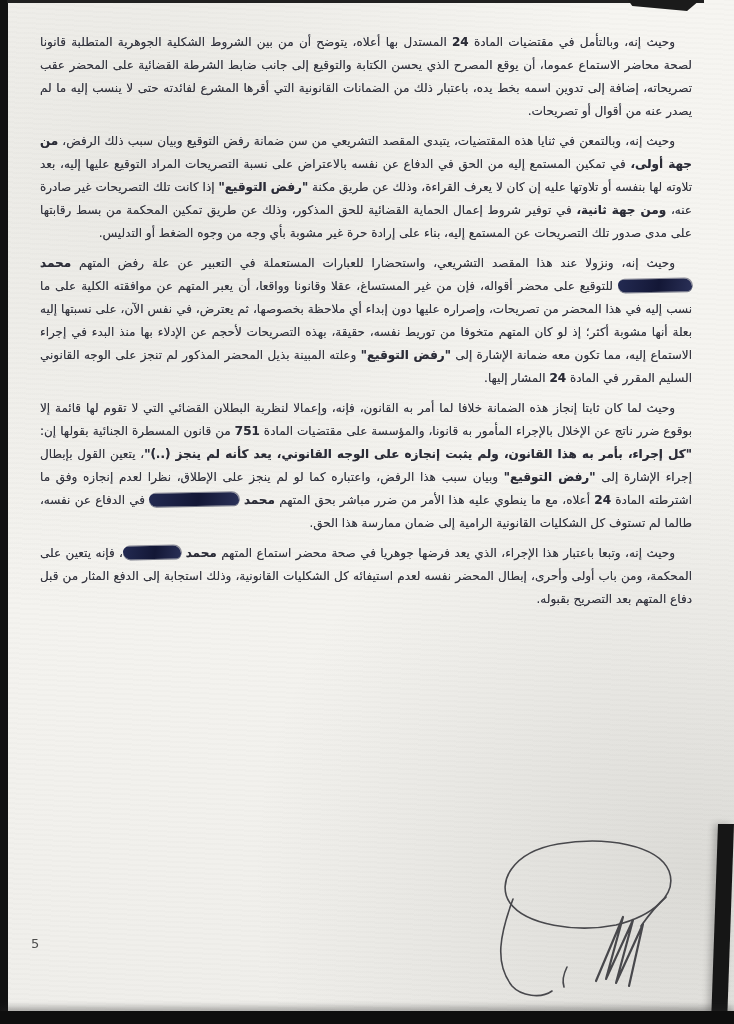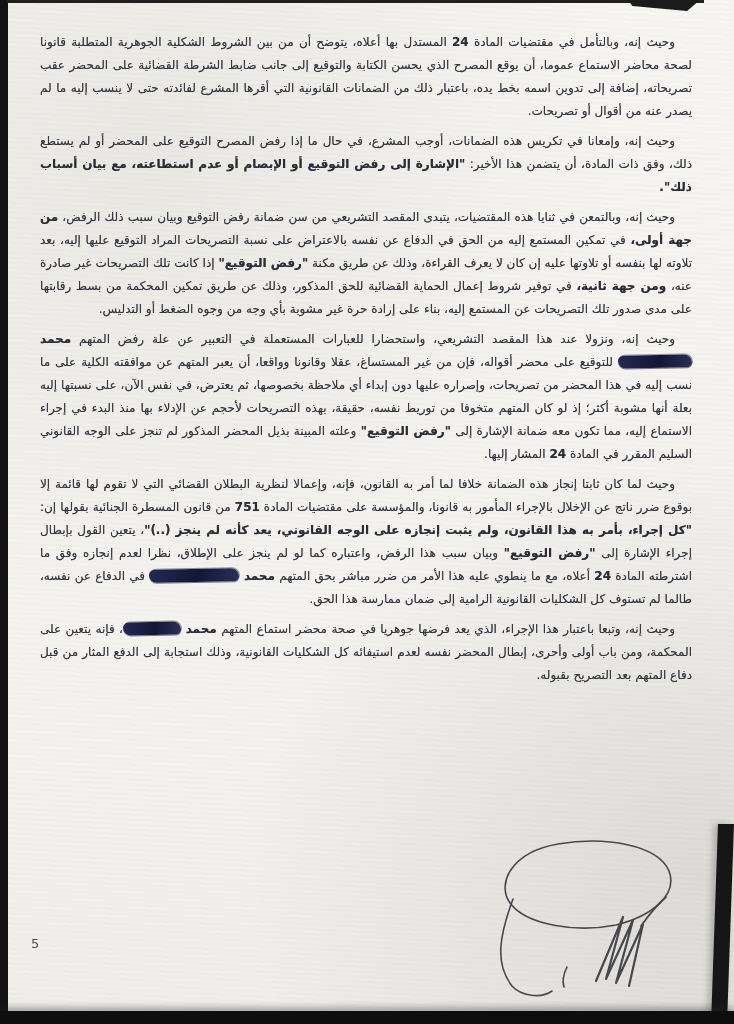--- a/index.html
+++ b/index.html
@@ -35,21 +35,20 @@
   .page-num{position:absolute;left:31px;top:936px;font-size:13px;color:#4d4d4d;}
   .pen-overlay{position:absolute;inset:0;pointer-events:none;}
 </style>
 </head>
 <body>
 
 <div class="paper-grain"></div>
 
 <div class="doc">
     <p><span>وحيث إنه، وبالتأمل في مقتضيات المادة </span><b>24</b><span> المستدل بها أعلاه، يتوضح أن من بين الشروط الشكلية الجوهرية المتطلبة قانونا لصحة محاضر الاستماع عموما، أن يوقع المصرح الذي يحسن الكتابة والتوقيع إلى جانب ضابط الشرطة القضائية على المحضر عقب تصريحاته، إضافة إلى تدوين اسمه بخط يده، باعتبار ذلك من الضمانات القانونية التي أقرها المشرع لفائدته حتى لا ينسب إليه ما لم يصدر عنه من أقوال أو تصريحات.</span></p>
-    <p><span>وحيث إنه، وإمعانا في تكريس هذه الضمانات، أوجب المشرع، في حال ما إذا رفض المصرح التوقيع على المحضر أو لم يستطع ذلك، وفق ذات المادة، أن يتضمن هذا الأخير: </span><b>"الإشارة إلى رفض التوقيع أو الإبصام أو عدم استطاعته، مع بيان أسباب ذلك".</b></p>
     <p><span>وحيث إنه، وبالتمعن في ثنايا هذه المقتضيات، يتبدى المقصد التشريعي من سن ضمانة رفض التوقيع وبيان سبب ذلك الرفض، </span><b>من جهة أولى،</b><span> في تمكين المستمع إليه من الحق في الدفاع عن نفسه بالاعتراض على نسبة التصريحات المراد التوقيع عليها إليه، بعد تلاوته لها بنفسه أو تلاوتها عليه إن كان لا يعرف القراءة، وذلك عن طريق مكنة </span><b>"رفض التوقيع"</b><span> إذا كانت تلك التصريحات غير صادرة عنه، </span><b>ومن جهة ثانية،</b><span> في توفير شروط إعمال الحماية القضائية للحق المذكور، وذلك عن طريق تمكين المحكمة من بسط رقابتها على مدى صدور تلك التصريحات عن المستمع إليه، بناء على إرادة حرة غير مشوبة بأي وجه من وجوه الضغط أو التدليس.</span></p>
     <p><span>وحيث إنه، ونزولا عند هذا المقصد التشريعي، واستحضارا للعبارات المستعملة في التعبير عن علة رفض المتهم </span><b>محمد </b><span class="redaction" style="width: 74px;"></span><span> للتوقيع على محضر أقواله، فإن من غير المستساغ، عقلا وقانونا وواقعا، أن يعبر المتهم عن موافقته الكلية على ما نسب إليه في هذا المحضر من تصريحات، وإصراره عليها دون إبداء أي ملاحظة بخصوصها، ثم يعترض، في نفس الآن، على نسبتها إليه بعلة أنها مشوبة أكثر؛ إذ لو كان المتهم متخوفا من توريط نفسه، حقيقة، بهذه التصريحات لأحجم عن الإدلاء بها منذ البدء في إجراء الاستماع إليه، مما تكون معه ضمانة الإشارة إلى </span><b>"رفض التوقيع"</b><span> وعلته المبينة بذيل المحضر المذكور لم تنجز على الوجه القانوني السليم المقرر في المادة </span><b>24</b><span> المشار إليها.</span></p>
     <p><span>وحيث لما كان ثابتا إنجاز هذه الضمانة خلافا لما أمر به القانون، فإنه، وإعمالا لنظرية البطلان القضائي التي لا تقوم لها قائمة إلا بوقوع ضرر ناتج عن الإخلال بالإجراء المأمور به قانونا، والمؤسسة على مقتضيات المادة </span><b>751</b><span> من قانون المسطرة الجنائية بقولها إن: </span><b>"كل إجراء، بأمر به هذا القانون، ولم يثبت إنجازه على الوجه القانوني، يعد كأنه لم ينجز (..)"</b><span>، يتعين القول بإبطال إجراء الإشارة إلى </span><b>"رفض التوقيع"</b><span> وبيان سبب هذا الرفض، واعتباره كما لو لم ينجز على الإطلاق، نظرا لعدم إنجازه وفق ما اشترطته المادة </span><b>24</b><span> أعلاه، مع ما ينطوي عليه هذا الأمر من ضرر مباشر بحق المتهم </span><b>محمد </b><span class="redaction" style="width: 90px;"></span><span> في الدفاع عن نفسه، طالما لم تستوف كل الشكليات القانونية الرامية إلى ضمان ممارسة هذا الحق.</span></p>
     <p><span>وحيث إنه، وتبعا باعتبار هذا الإجراء، الذي يعد فرضها جوهريا في صحة محضر استماع المتهم </span><b>محمد </b><span class="redaction" style="width: 58px;"></span><span>، فإنه يتعين على المحكمة، ومن باب أولى وأحرى، إبطال المحضر نفسه لعدم استيفائه كل الشكليات القانونية، وذلك استجابة إلى الدفع المثار من قبل دفاع المتهم بعد التصريح بقبوله.</span></p>
   </div>
 
 <div class="page-num">5</div>
 
 <svg class="pen-overlay" width="734" height="1024" viewBox="0 0 734 1024" xmlns="http://www.w3.org/2000/svg">
   <g fill="none" stroke="#38383d" stroke-linecap="round" stroke-linejoin="round" opacity="0.9">

